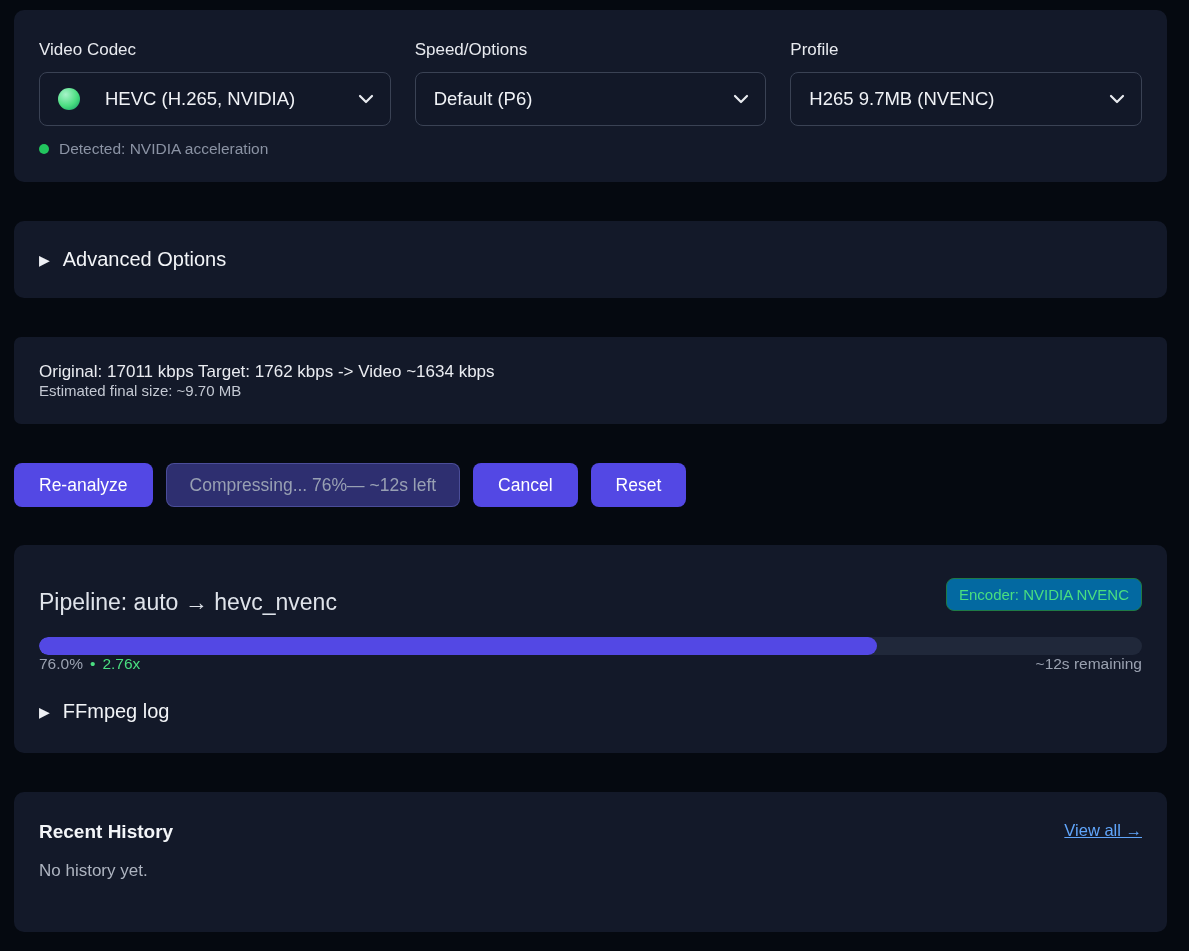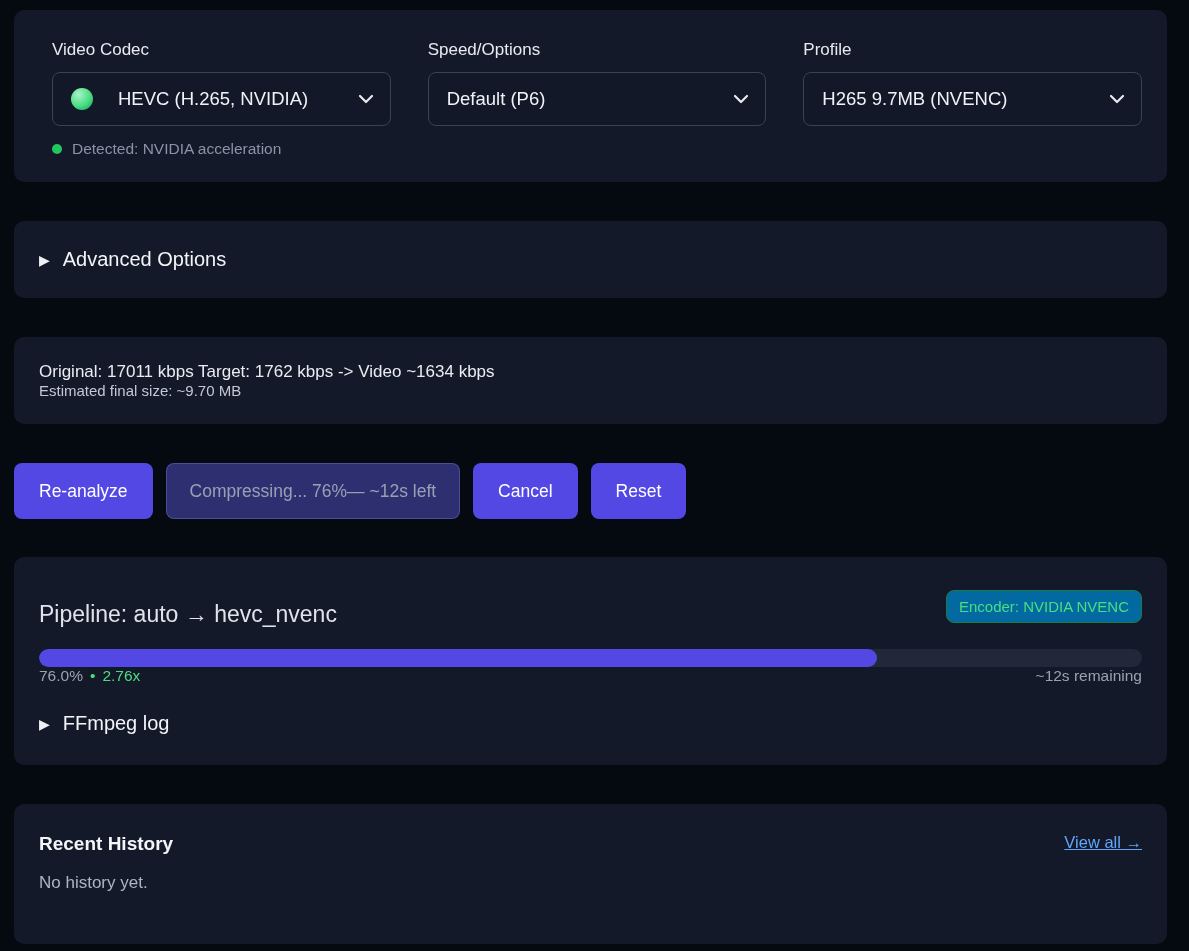--- a/index.html
+++ b/index.html
@@ -13,21 +13,21 @@
 
   .card {
     background: #131929;
     border-radius: 10px;
     margin-bottom: 39px;
   }
 
   
   .controls-card { padding: 30px 25px 24px 25px; }
   .controls-row { display: flex; gap: 24px; }
-  .control-col { flex: 1; min-width: 0; margin-left: 13px; }
+  .control-col { flex: 1; min-width: 0; }
   .control-label { font-size: 17px; color: #e8eaef; margin-bottom: 12px; }
   .select {
     height: 54px;
     border: 1px solid #3a4254;
     border-radius: 8px;
     background: #121828;
     display: flex; align-items: center; justify-content: space-between;
     padding: 0 16px 0 18px;
     font-size: 18.5px; color: #f0f2f6;
     cursor: pointer;
@@ -45,28 +45,28 @@
   }
   .status-dot { width: 10px; height: 10px; border-radius: 50%; background: #22c55e; flex: 0 0 auto; }
 
   
   .collapse-card { padding: 27px 25px; }
   .summary-row { display: flex; align-items: center; cursor: pointer; }
   .caret { font-size: 14px; color: #eef0f4; margin-right: 13px; line-height: 1; }
   .summary-label { font-size: 20px; color: #f2f4f7; }
 
   
-  .estimate-card { padding: 25px; }
+  .estimate-card { padding: 25px; border-radius: 7px; }
   .estimate-line1 { font-size: 17px; color: #eaecf1; }
   .estimate-line2 { font-size: 15px; color: #c3c8d2; }
 
   
   .actions-row { display: flex; gap: 13px; margin-bottom: 38px; }
   .btn {
-    height: 56px; border: none; border-radius: 8px;
+    height: 44px; border: none; border-radius: 8px;
     background: #5348e4; color: #ffffff;
     font-size: 17.5px; font-family: inherit;
     padding: 0 25px; cursor: pointer;
   }
   .btn-disabled {
     background: #2e2f70;
     color: #98a0b3;
     border: 1px solid rgba(130, 135, 230, 0.35);
     padding: 0 23px;
     cursor: default;

